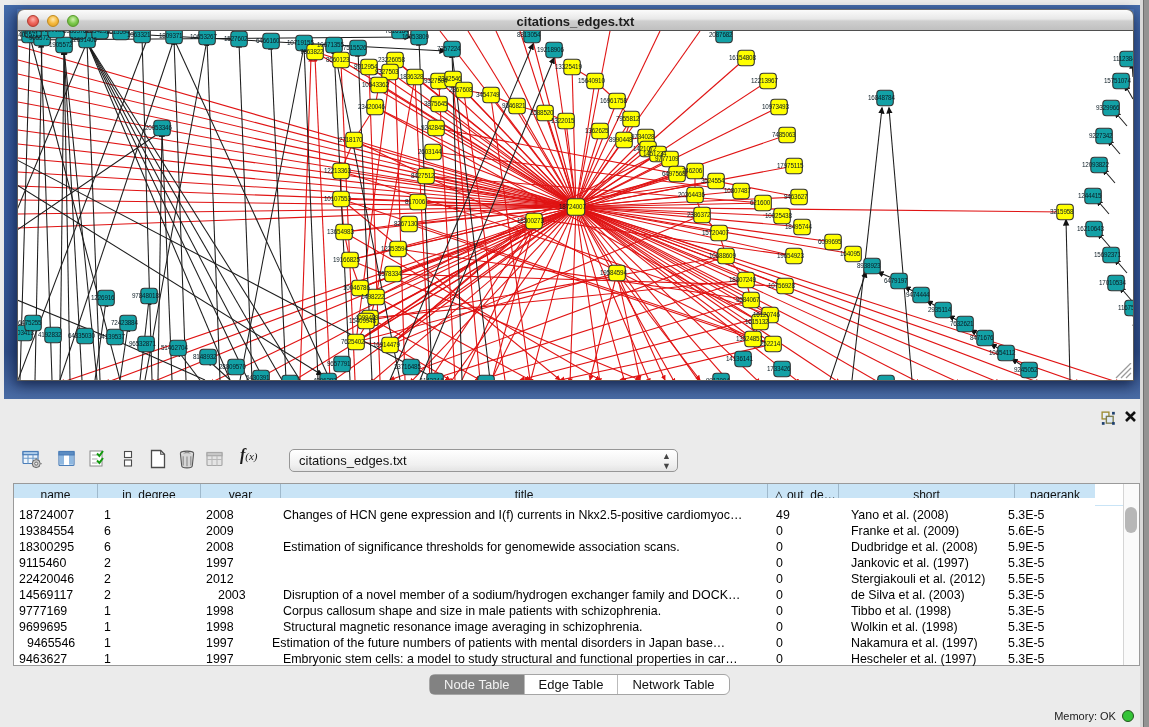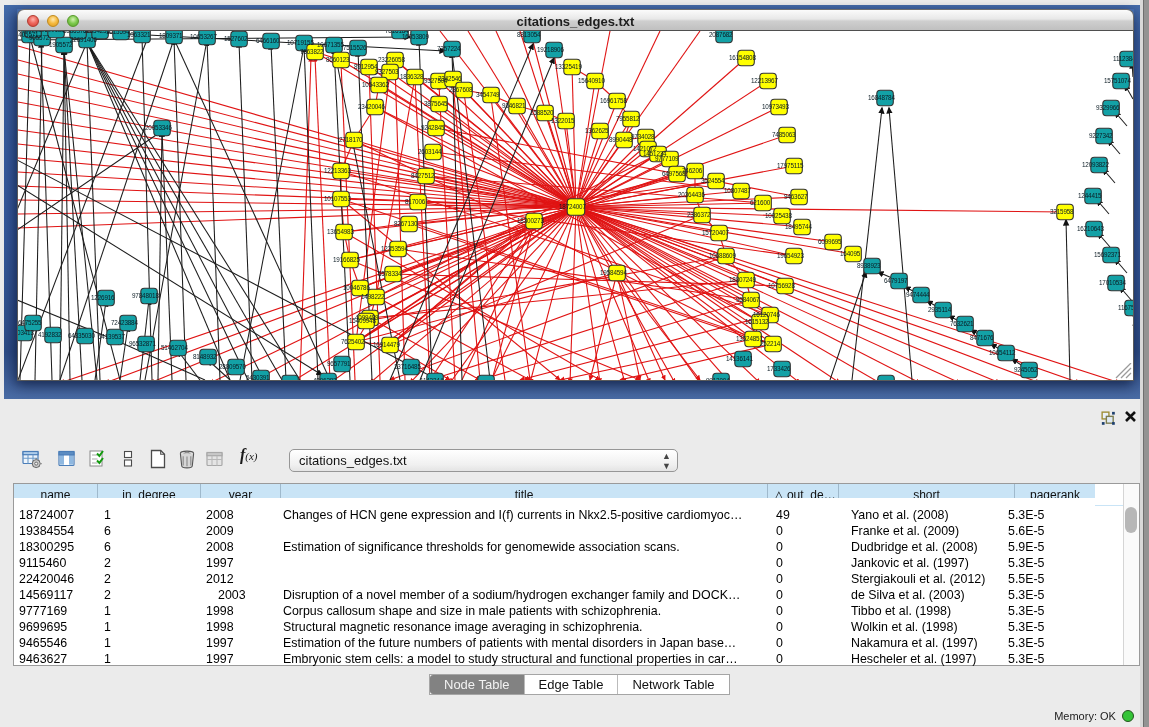--- a/index.html
+++ b/index.html
@@ -20,21 +20,21 @@
 #toolbar{position:absolute;left:0;top:33px;width:1141px;height:50px}
 .ticon{position:absolute;top:17px}
 #combo{position:absolute;left:289px;top:17px;width:389px;height:23px;border:1px solid #969696;border-radius:5px;
  background:linear-gradient(180deg,#ffffff,#f0f0f0 70%,#e4e4e4);font-size:13px;color:#111;line-height:21px;padding-left:9px}
 #combo .arr{position:absolute;right:6px;top:1px;font-size:9px;color:#444;line-height:10px}
 #tbl{position:absolute;left:13px;top:84px;width:1127px;height:183px;background:#fff;border:1px solid #9a9a9a}
 .hcell{position:absolute;top:0;height:14px;background:#c9e4f6;border-right:1px solid #9fb9cc;
  font-size:12px;color:#111;text-align:center;line-height:22px;overflow:hidden}
 .trow{position:absolute;left:0;width:1107px;height:16px;font-size:12.4px;color:#000}
 .trow span{position:absolute;top:0;line-height:15px;white-space:nowrap}
-#tabs{position:absolute;left:429px;top:275px;height:21px;border:1px solid #a5a5a5;border-radius:0;background:#fff;font-size:13px}
+#tabs{position:absolute;left:429px;top:275px;height:21px;border:1px solid #a5a5a5;border-radius:6px;background:#fff;font-size:13px}
 .seg{float:left;height:19px;line-height:19px;padding:0 14px;color:#111}
 #mem{position:absolute;right:15px;top:311px;font-size:11px;color:#222}
 #rstrip{position:absolute;right:0;top:0;width:6px;height:727px;background:#939393;border-left:1px solid #6e6e6e}
 #rstrip2{position:absolute;right:6px;top:0;width:3px;height:727px;background:#d9d9d9}
 </style></head><body>
 <div id="stage">
 <div id="desktop">
   <div id="win">
     <div id="titlebar">
       <div class="tl" style="left:9px;background:radial-gradient(circle at 50% 35%,#ffb2ac 0%,#ee6a60 45%,#d33b30 100%);border:1px solid #b03a30"></div>
@@ -761,24 +761,24 @@
         <div class="trow" style="top:136px">
           <span style="left:5px">9699695</span>
           <span style="left:90px">1</span>
           <span style="left:192px">1998</span>
           <span style="left:269px">Structural magnetic resonance image averaging in schizophrenia.</span>
           <span style="left:762px">0</span>
           <span style="left:837px">Wolkin et al. (1998)</span>
           <span style="left:994px">5.3E-5</span>
         </div>
         <div class="trow" style="top:152px">
-          <span style="left:5px">9465546</span>
+          <span style="left:13px">9465546</span>
           <span style="left:90px">1</span>
           <span style="left:192px">1997</span>
-          <span style="left:269px">Estimation of the future numbers of patients with mental disorders in Japan base…</span>
+          <span style="left:258px">Estimation of the future numbers of patients with mental disorders in Japan base…</span>
           <span style="left:762px">0</span>
           <span style="left:837px">Nakamura et al. (1997)</span>
           <span style="left:994px">5.3E-5</span>
         </div>
         <div class="trow" style="top:168px">
           <span style="left:5px">9463627</span>
           <span style="left:90px">1</span>
           <span style="left:192px">1997</span>
           <span style="left:269px">Embryonic stem cells: a model to study structural and functional properties in car…</span>
           <span style="left:762px">0</span>

